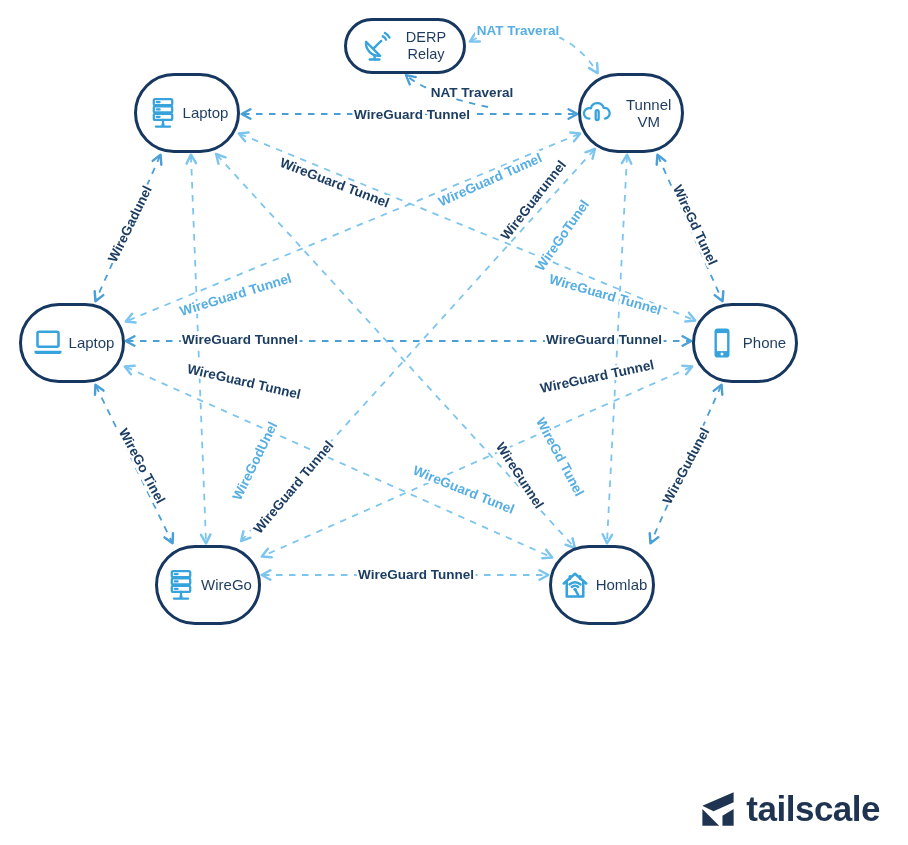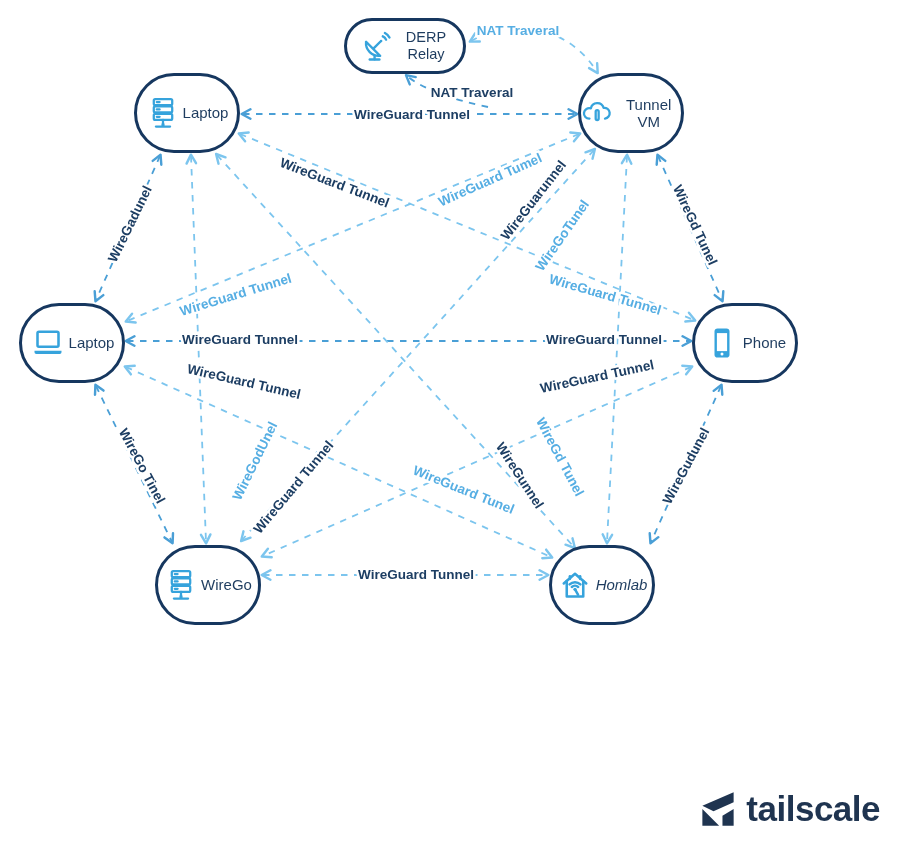--- a/index.html
+++ b/index.html
@@ -148,21 +148,21 @@
       <line x1="7.6" y1="4.3" x2="9.6" y2="4.3"></line>
       <line x1="7.6" y1="9.5" x2="9.6" y2="9.5"></line>
       <line x1="7.6" y1="14.7" x2="9.6" y2="14.7"></line>
       <line x1="12" y1="16.8" x2="12" y2="19.4"></line>
       <rect x="10.9" y="19.4" width="2.2" height="1.8" fill="#36a3dc" stroke="none"></rect>
       <line x1="7" y1="21.6" x2="17" y2="21.6"></line>
     </svg>
     <span class="lbl">WireGo</span>
   </div>
 
-  <div class="node pill" style="left:549px;top:545px;font-style:italic;">
+  <div class="node pill" style="left:549px;top:545px;">
     <svg class="icon" width="36" height="36" viewBox="0 0 24 24" fill="none" stroke="#36a3dc" stroke-width="1.7" stroke-linecap="round" stroke-linejoin="round">
       <path d="M4.5 11 L12 4.5 L19.5 11"></path>
       <path d="M6.5 9.3 V19.6 H17.5 V9.3"></path>
       <line x1="8.6" y1="6.2" x2="8.6" y2="7.9"></line>
       <line x1="15.4" y1="6.2" x2="15.4" y2="7.9"></line>
       <path d="M8.4 11.6 a5.2 5.2 0 0 1 7.2 0"></path>
       <path d="M9.9 13.3 a3.1 3.1 0 0 1 4.2 0"></path>
       <circle cx="12" cy="14.9" r="1.1" fill="#36a3dc" stroke="none"></circle>
       <path d="M12.4 15.6 L14 18.4"></path>
     </svg>

